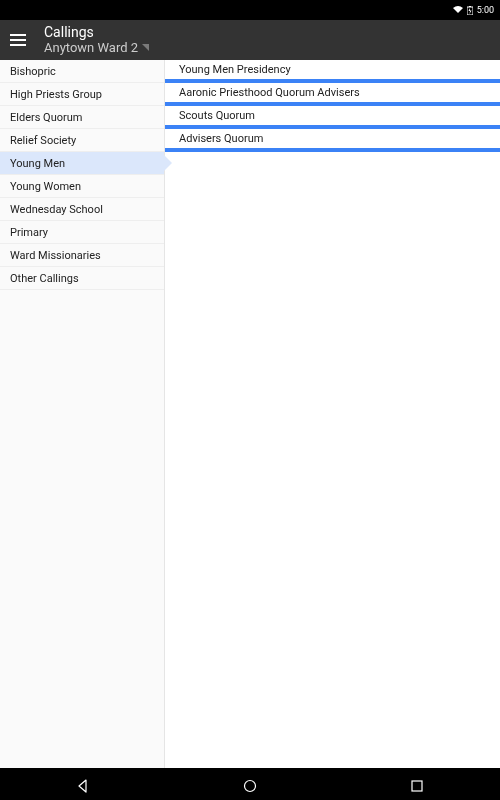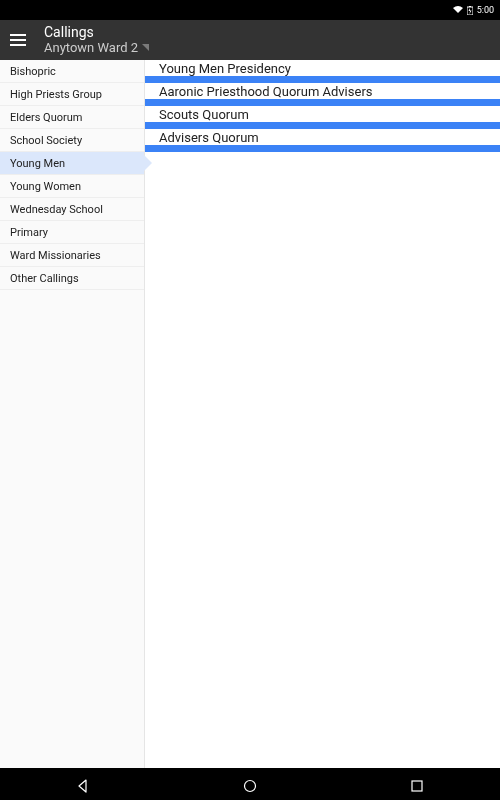--- a/index.html
+++ b/index.html
@@ -11,37 +11,37 @@
     .action-bar { height: 40px; background: #333; display: flex; align-items: center; padding: 0 10px; color: #fff; }
     .hamburger { width: 20px; height: 20px; display: flex; flex-direction: column; justify-content: center; gap: 3px; cursor: pointer; margin-right: 14px; }
     .hamburger span { display: block; height: 2px; background: #fff; width: 16px; }
     .titles { display: flex; flex-direction: column; justify-content: center; line-height: 1.1; }
     .title { font-size: 14px; font-weight: 400; }
     .subtitle { font-size: 13px; color: #ccc; display: flex; align-items: center; gap: 4px; }
     .subtitle svg { opacity: 0.6; }
     
     .content { display: flex; height: calc(800px - 16px - 40px - 36px); background: #fff; }
     
-    .sidebar { width: 145px; background: #fafafa; border-right: 1px solid #e5e5e5; }
+    .sidebar { width: 165px; background: #fafafa; border-right: 1px solid #e5e5e5; }
     .sidebar-item { position: relative; height: 23px; display: flex; align-items: center; padding: 0 10px; font-size: 11px; color: #222; border-bottom: 1px solid #eee; cursor: pointer; }
     .sidebar-item.selected { background: #dbe7fb; }
     .sidebar-item.selected::after {
       content: "";
       position: absolute;
       right: -8px;
       top: 50%;
       transform: translateY(-50%);
       width: 0; height: 0;
       border-top: 8px solid transparent;
       border-bottom: 8px solid transparent;
       border-left: 8px solid #dbe7fb;
     }
     
     .detail { flex: 1; background: #fff; }
-    .detail-item { height: 23px; display: flex; align-items: center; padding: 0 14px; font-size: 13px; color: #222; border-bottom: 7px solid #3b82f6; cursor: pointer; }
+    .detail-item { height: 23px; display: flex; align-items: center; padding: 0 14px; font-size: 11px; color: #222; border-bottom: 4px solid #3b82f6; cursor: pointer; }
     
     .nav-bar { height: 36px; background: #000; display: flex; justify-content: space-around; align-items: center; }
     .nav-btn { width: 36px; height: 36px; display: flex; align-items: center; justify-content: center; cursor: pointer; }
     .nav-btn svg { stroke: #fff; fill: none; }
   </style>
 </head>
 <body>
 
 <div class="status-bar">
   <span class="icon">
@@ -81,21 +81,21 @@
     <div class="sidebar-item">
         <span>Bishopric</span>
       </div>
     <div class="sidebar-item">
         <span>High Priests Group</span>
       </div>
     <div class="sidebar-item">
         <span>Elders Quorum</span>
       </div>
     <div class="sidebar-item">
-        <span>School Society</span>
+        <span>Relief Society</span>
       </div>
     <div class="sidebar-item selected">
         <span>Young Men</span>
       </div>
     <div class="sidebar-item">
         <span>Young Women</span>
       </div>
     <div class="sidebar-item">
         <span>Wednesday School</span>
       </div>

